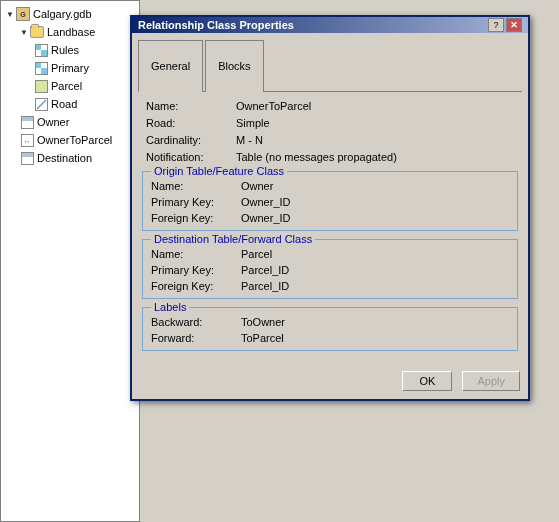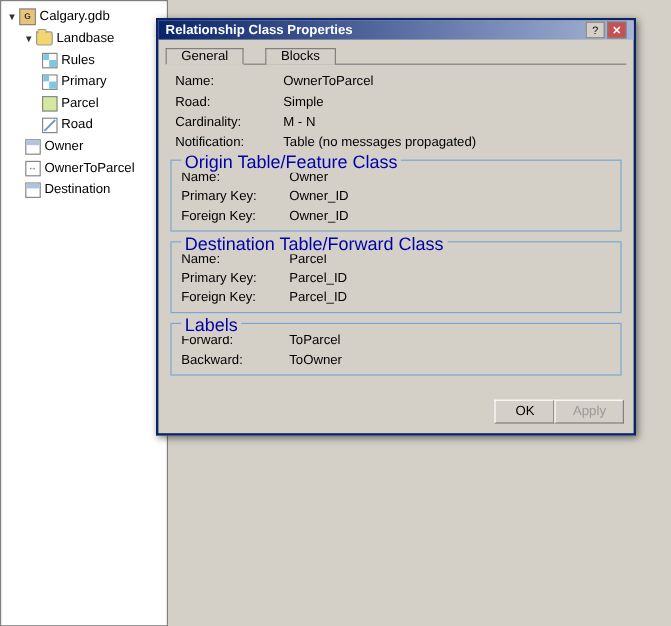--- a/index.html
+++ b/index.html
@@ -183,27 +183,27 @@
     }
 
     
     .tabs {
       display: flex;
       border-bottom: 1px solid #808080;
       margin-bottom: 8px;
     }
 
     .tab {
-      padding: 0 12px;
+      padding: 19px 12px;
       border: 1px solid #808080;
       border-bottom: none;
       background: #d4d0c8;
       cursor: pointer;
       font-size: 11px;
-      margin-right: 18px;
+      margin-right: 2px;
       position: relative;
       bottom: -1px;
     }
 
     .tab.active {
       background: #d4d0c8;
       border-bottom: 1px solid #d4d0c8;
       z-index: 1;
     }
 
@@ -235,21 +235,21 @@
       position: relative;
     }
 
     .section-label {
       position: absolute;
       top: -7px;
       left: 8px;
       background: #d4d0c8;
       padding: 0 3px;
       color: #0000aa;
-      font-size: 15px;
+      font-size: 11px;
     }
 
     .section-row {
       display: flex;
       align-items: center;
       margin-top: 4px;
     }
 
     .section-field-label {
       width: 90px;
@@ -260,21 +260,21 @@
 
     .section-field-value {
       font-size: 11px;
       color: #000;
     }
 
     
     .dialog-footer {
       display: flex;
       justify-content: flex-end;
-      gap: 0;
+      gap: 10px;
       padding: 6px 8px 8px 8px;
     }
 
     .footer-btn {
       padding: 3px 14px;
       background: #d4d0c8;
       border: 1px solid #808080;
       border-top-color: #fff;
       border-left-color: #fff;
       font-size: 11px;
@@ -437,26 +437,26 @@
       </div>
       <div class="section-row">
         <span class="section-field-label">Foreign Key:</span>
         <span class="section-field-value">Parcel_ID</span>
       </div>
     </div>
 
     <div class="section-box">
       <span class="section-label">Labels</span>
       <div class="section-row">
+        <span class="section-field-label">Backward:</span>
+        <span class="section-field-value">ToOwner</span>
+      </div>
+      <div class="section-row">
         <span class="section-field-label">Forward:</span>
         <span class="section-field-value">ToParcel</span>
-      </div>
-      <div class="section-row">
-        <span class="section-field-label">Backward:</span>
-        <span class="section-field-value">ToOwner</span>
       </div>
     </div>
 
   </div>
 
   <div class="dialog-footer">
     <button class="footer-btn">OK</button>
     <button class="footer-btn" disabled="">Apply</button>
   </div>
 

